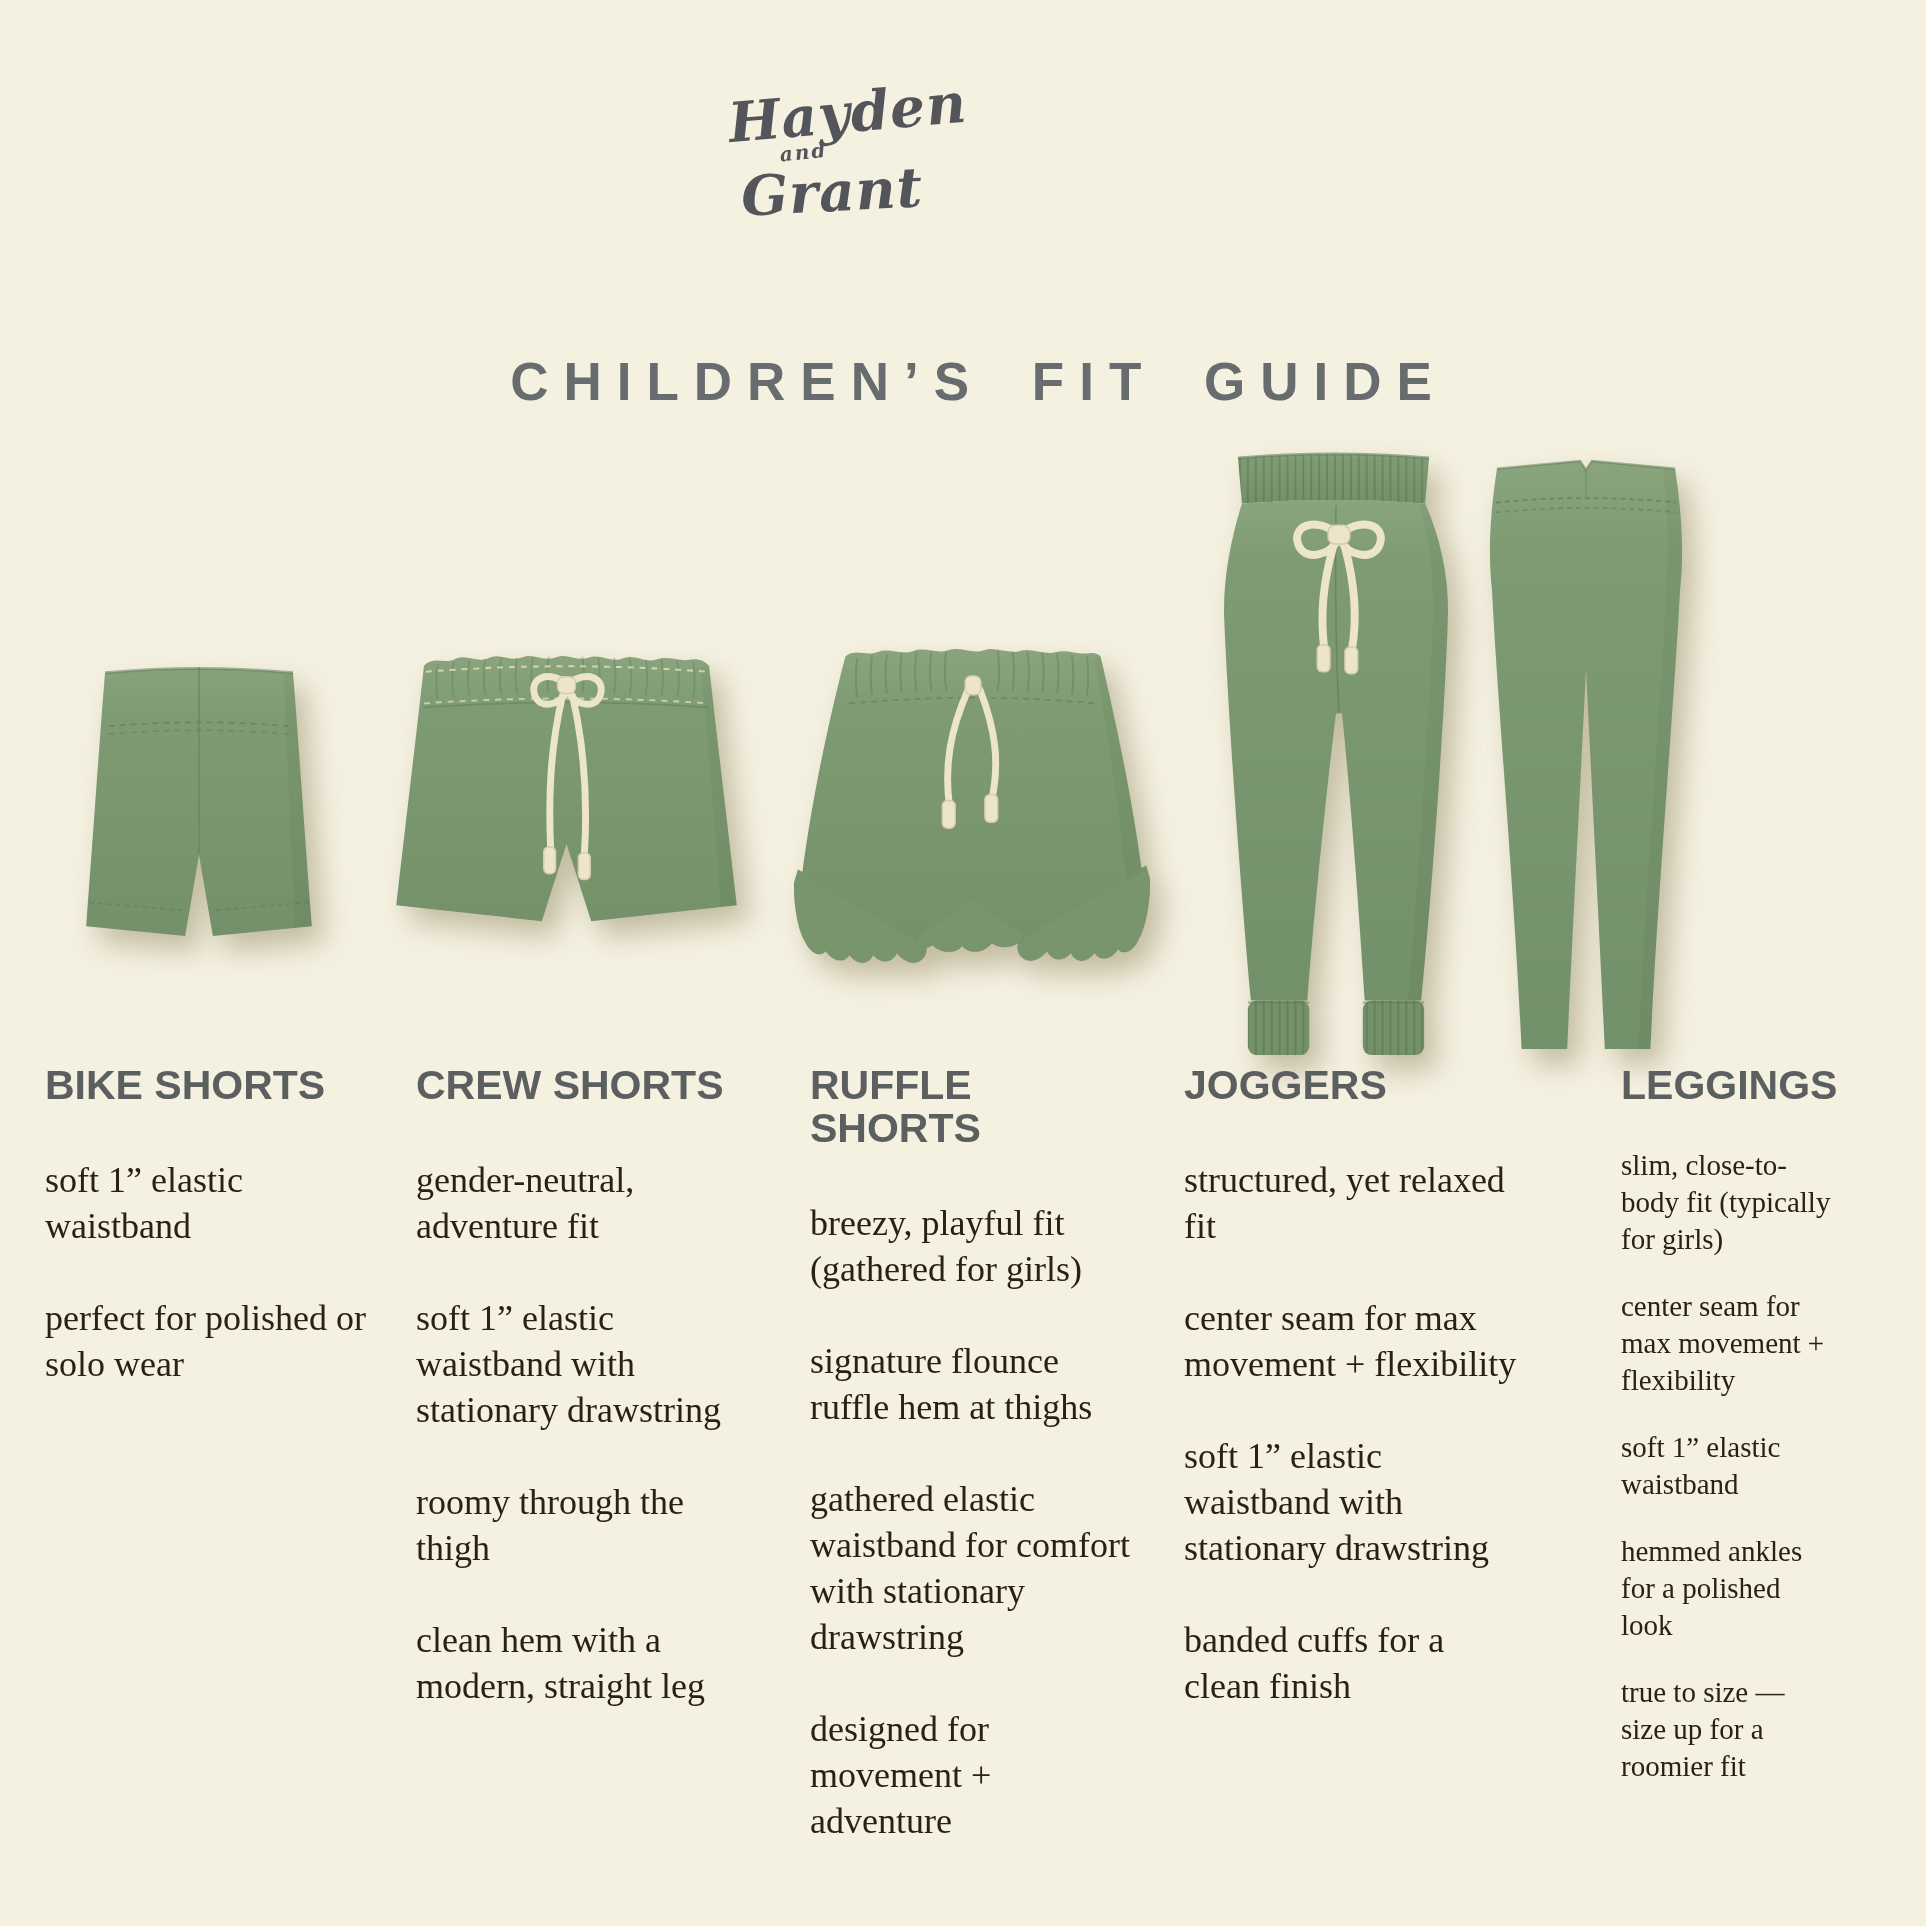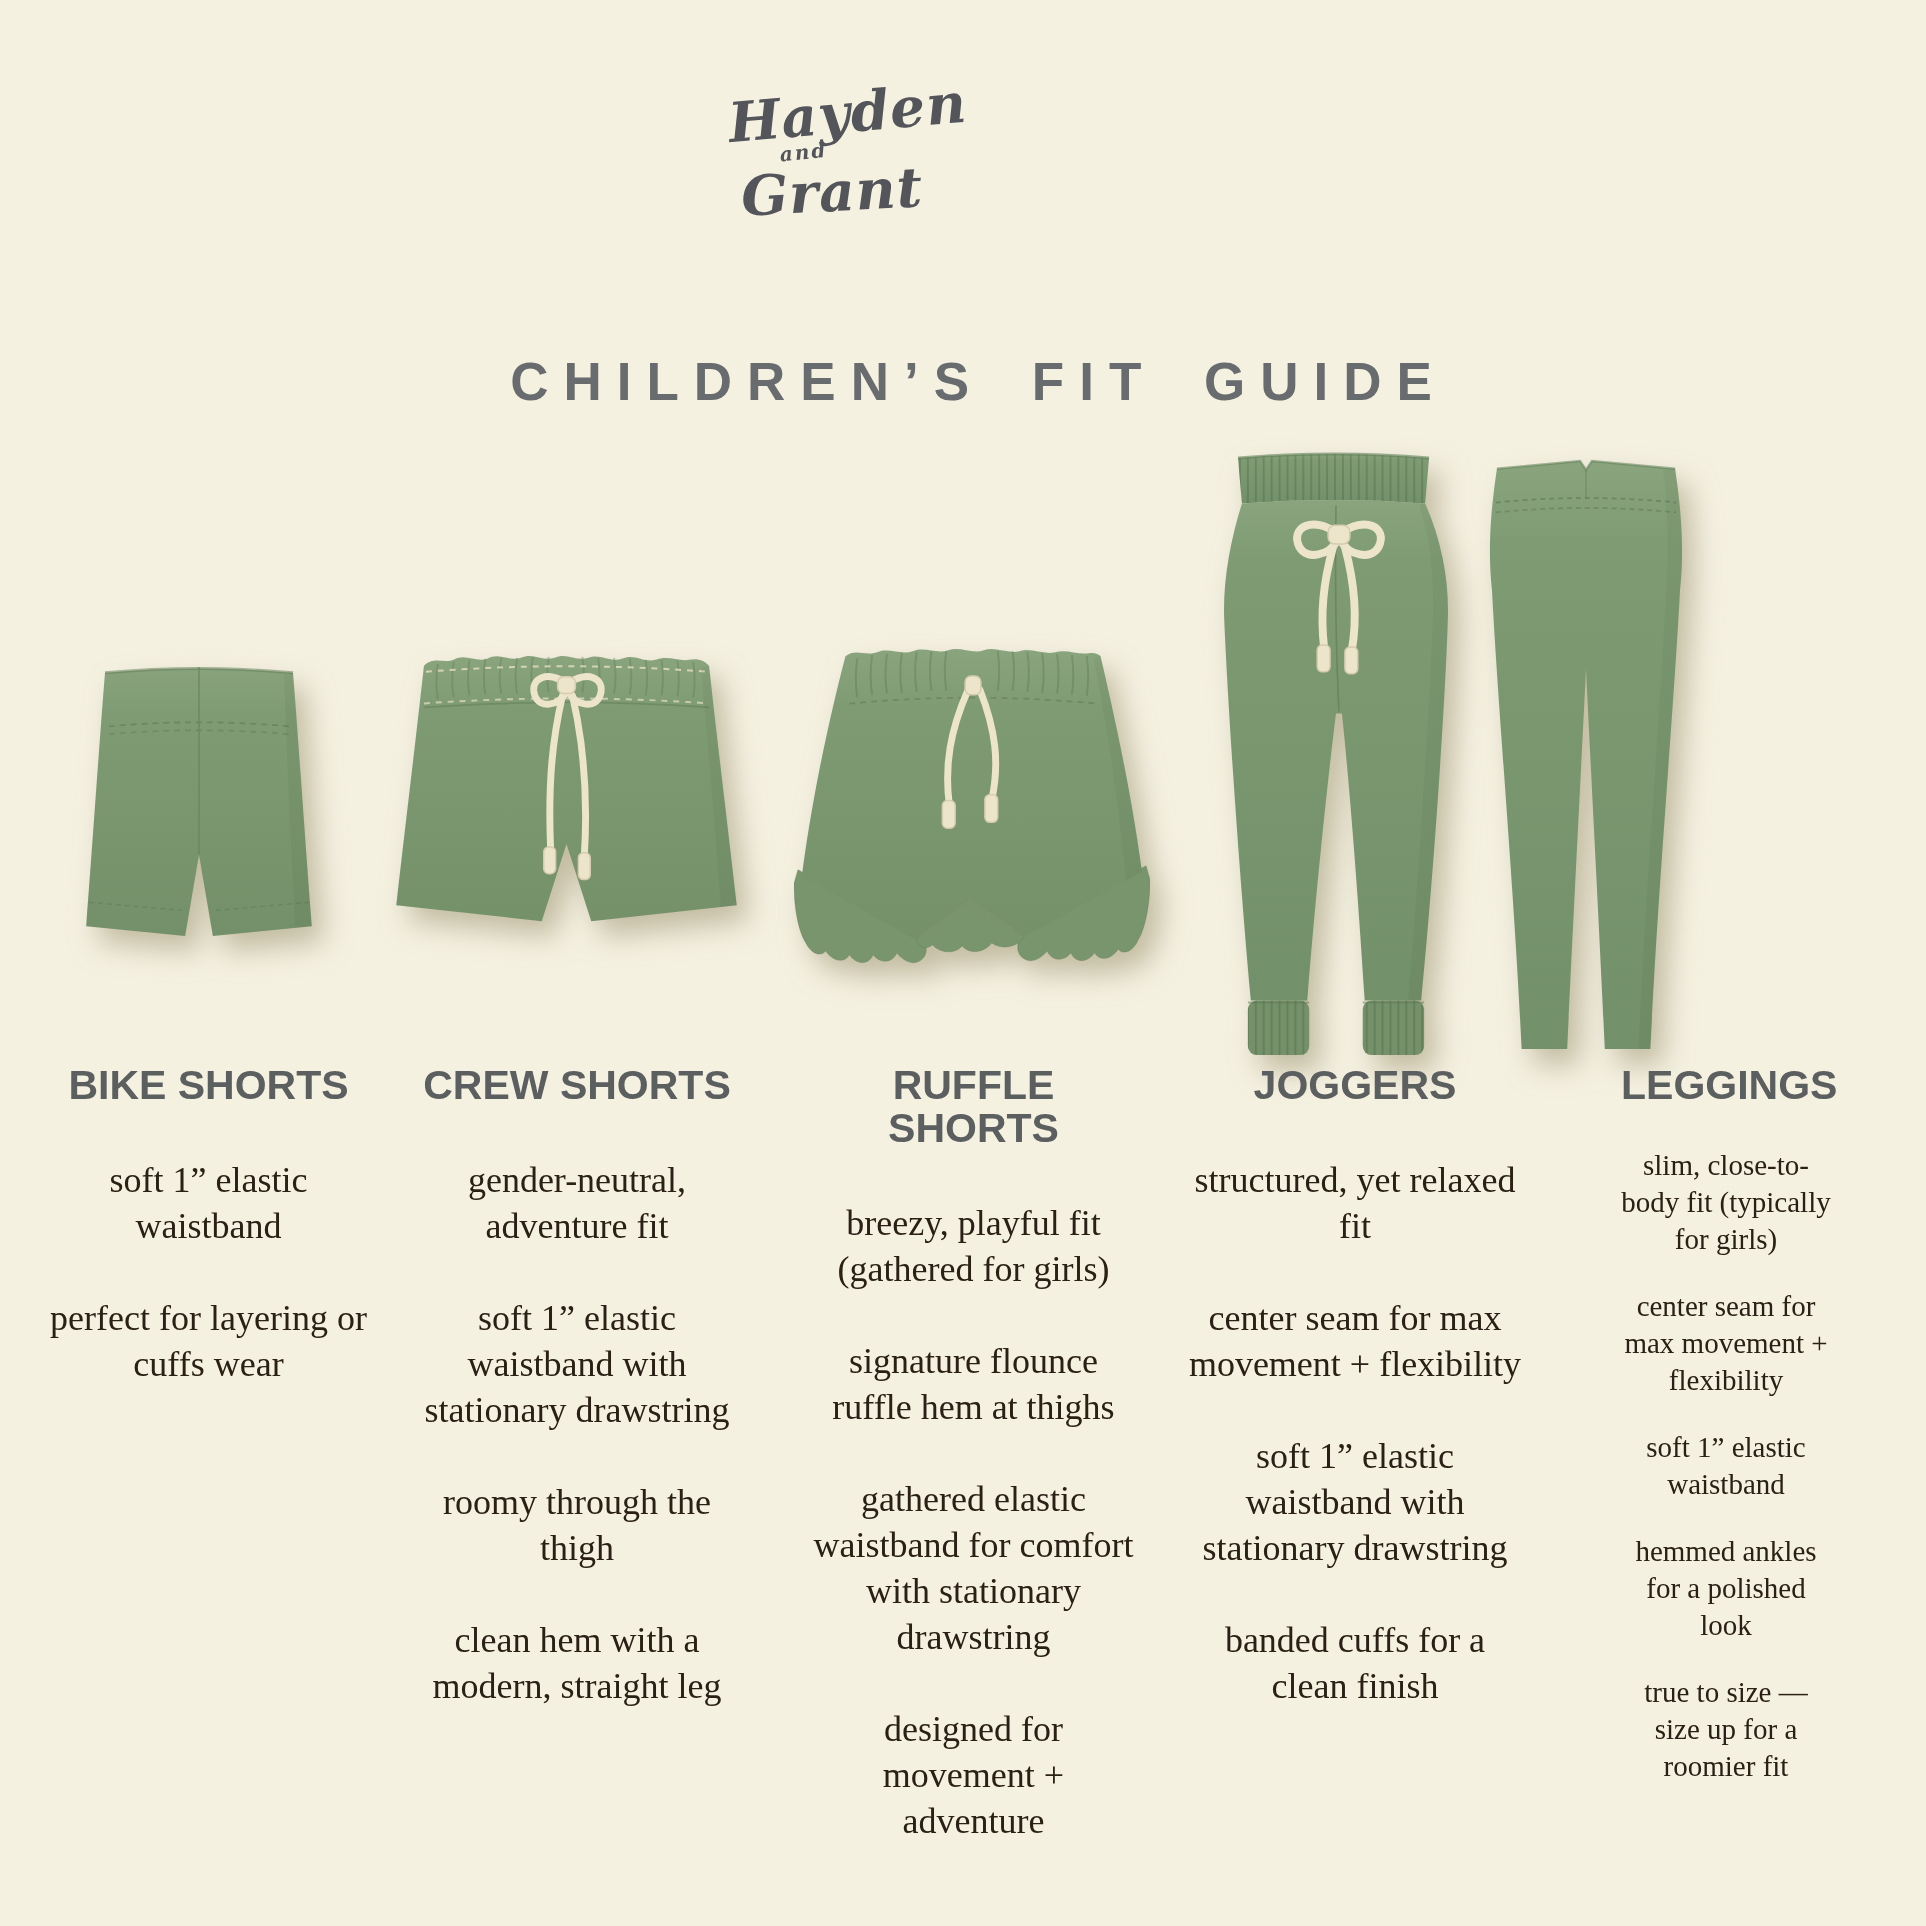--- a/index.html
+++ b/index.html
@@ -26,21 +26,21 @@
     text-align:center;
     font-family:"Liberation Sans", sans-serif;
     font-weight:bold;font-size:53px;
     letter-spacing:15px;word-spacing:18px;
     color:#696c6e;
   }
   
   .garment{position:absolute;}
   .garment svg{display:block;filter:drop-shadow(12px 16px 14px rgba(145,135,100,0.5));}
   
-  .col{position:absolute;top:1064px;text-align:center;}
+  .col{position:absolute;top:1064px;}
   .col-head{
     margin:0 0 50px 0;
     font-family:"Liberation Sans", sans-serif;
     font-weight:bold;font-size:41px;line-height:1.05;
     color:#5c5f60;letter-spacing:0px;
   }
   .features p{
     margin:0 0 46px 0;
     font-size:36px;line-height:46px;
     color:#2a2015;
@@ -229,21 +229,21 @@
       <path d="M9,50 Q100,41 191,50" fill="none" stroke="#5a7452" stroke-width="1.8" stroke-dasharray="5 4" opacity="0.55"></path>
       <path d="M9,60 Q100,51 191,60" fill="none" stroke="#5a7452" stroke-width="1.8" stroke-dasharray="5 4" opacity="0.45"></path>
       <path d="M190,16 C197,62 199,102 195,138 C189,255 173,435 165,602 L153,602 C161,430 176,250 181,138 C184,100 183,60 178,17 Z" fill="#2c3c28" opacity="0.05"></path>
     </svg>
   </figure>
 
   <section class="col col-1">
     <h2 class="col-head">BIKE SHORTS</h2>
     <div class="features">
         <p>soft 1” elastic waistband</p>
-        <p>perfect for layering or cuffs wear</p>
+        <p>perfect for polished or solo wear</p>
       </div>
   </section>
 
   <section class="col col-2">
     <h2 class="col-head">CREW SHORTS</h2>
     <div class="features">
         <p>gender-neutral, adventure fit</p>
         <p>soft 1” elastic waistband with stationary drawstring</p>
         <p>roomy through the thigh</p>
         <p>clean hem with a modern, straight leg</p>

